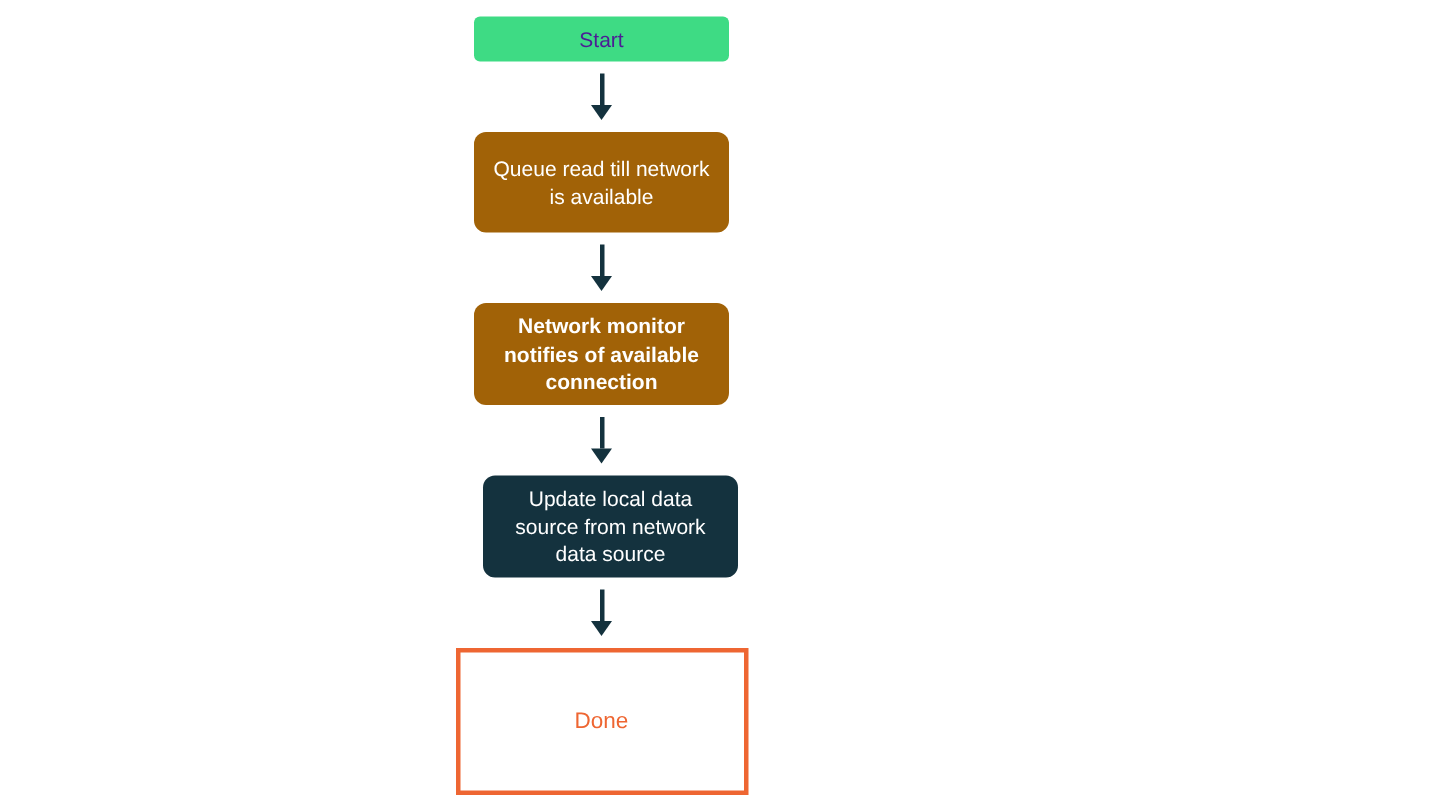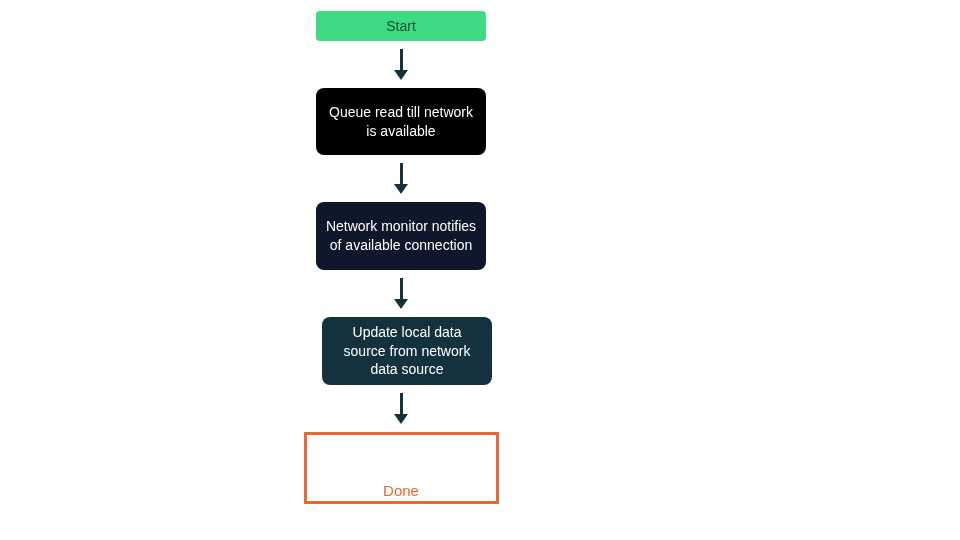--- a/index.html
+++ b/index.html
@@ -42,25 +42,24 @@
     width: 170px;
     border-radius: 8px;
     padding: 11px 9px;
     font-size: 14px;
   }
   .node-q { height: 67px; }
   .node-m { height: 68px; }
   .node-u { height: 68px; margin-left: 12px; }
   .node-done {
     width: 195px;
-    height: 72px;
+    height: 98px;
     border: 3px solid;
     background: #ffffff;
     font-size: 15px;
-    align-items: flex-end;
   }
   .arrow {
     display: flex;
     flex-direction: column;
     align-items: center;
     margin: 8px 0;
   }
   .arrow .stem {
     width: 3px;
     height: 21px;
@@ -72,39 +71,39 @@
     border-right: 7px solid transparent;
     border-top: 10px solid;
   }
 </style>
 </head>
 <body>
 
 <div class="canvas">
   <div class="flow">
 
-    <div class="node node-start" style="background-color: rgb(62, 219, 132); color: #14532d; justify-content: center;">
+    <div class="node node-start" style="background-color: rgb(62, 219, 132); color: #4c1d95; justify-content: center;">
       <span>Start</span>
     </div>
 
     <div class="arrow">
       <span class="stem" style="background-color: rgb(20, 50, 62);"></span>
       <span class="head" style="border-top-color: rgb(20, 50, 62);"></span>
     </div>
 
-    <div class="node node-process node-q" style="background-color: #000000; color: rgb(255, 255, 255);">
+    <div class="node node-process node-q" style="background-color: #a16207; color: rgb(255, 255, 255);">
       <span>Queue read till network is available</span>
     </div>
 
     <div class="arrow">
       <span class="stem" style="background-color: rgb(20, 50, 62);"></span>
       <span class="head" style="border-top-color: rgb(20, 50, 62);"></span>
     </div>
 
-    <div class="node node-process node-m" style="background-color: #0f172a; color: rgb(255, 255, 255);">
+    <div class="node node-process node-m" style="background-color: #a16207; color: rgb(255, 255, 255); font-weight: bold;">
       <span>Network monitor notifies of available connection</span>
     </div>
 
     <div class="arrow">
       <span class="stem" style="background-color: rgb(20, 50, 62);"></span>
       <span class="head" style="border-top-color: rgb(20, 50, 62);"></span>
     </div>
 
     <div class="node node-process node-u" style="background-color: rgb(20, 50, 62); color: rgb(255, 255, 255);">
       <span>Update local data source from network data source</span>

